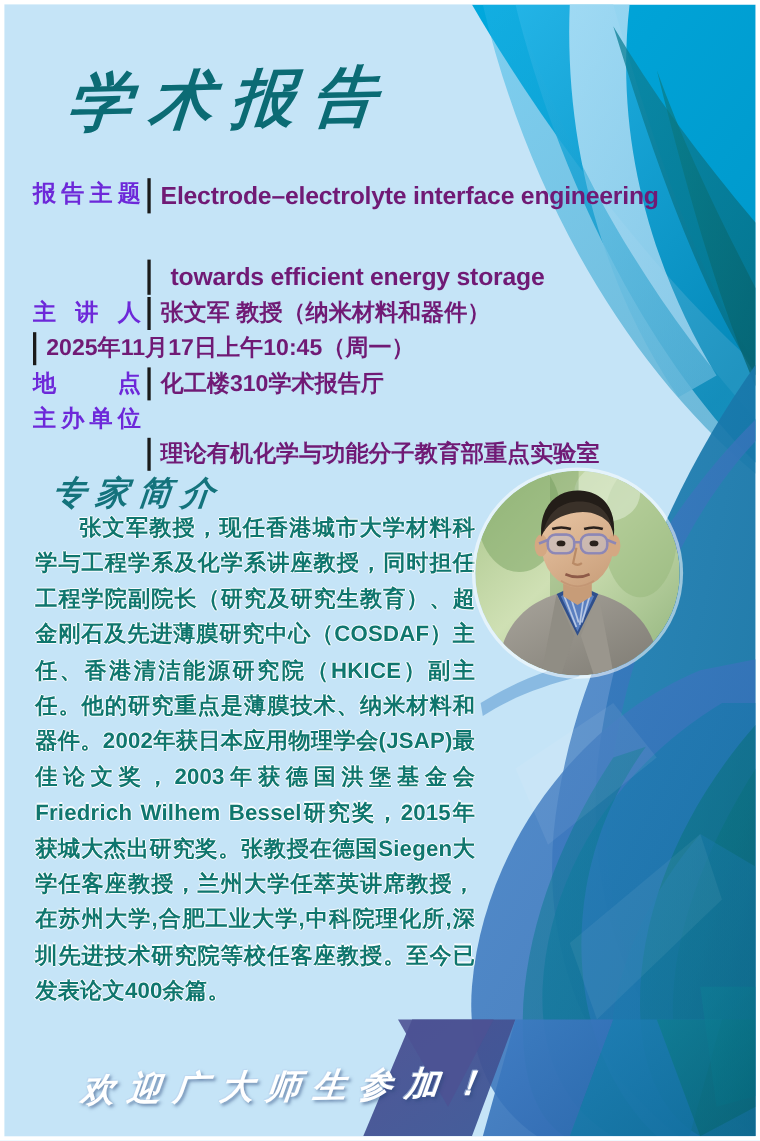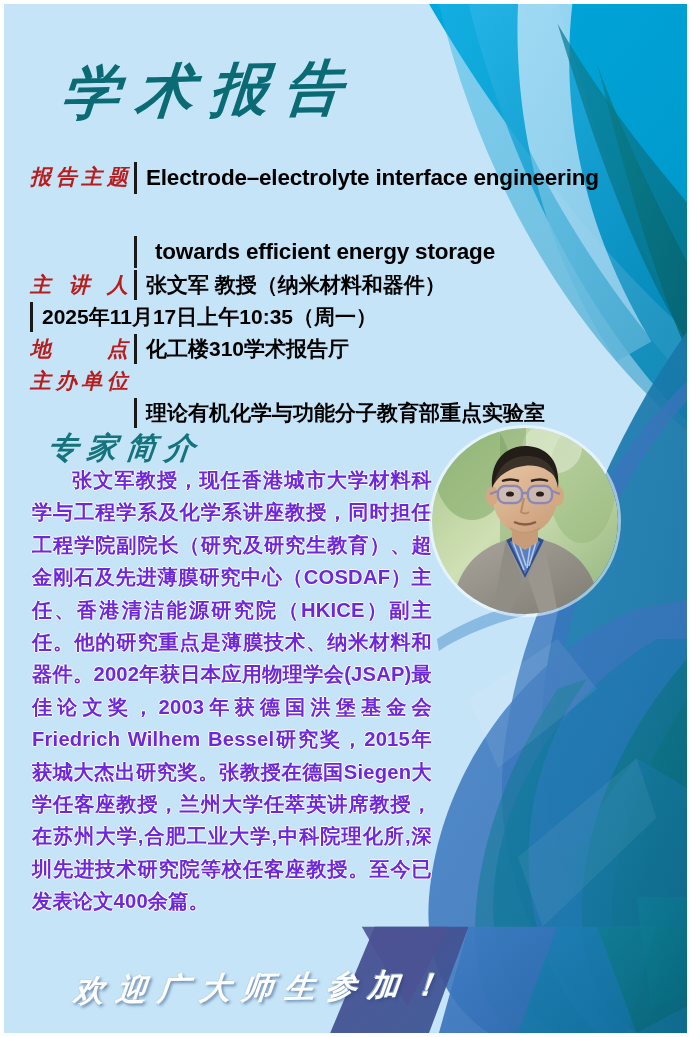--- a/index.html
+++ b/index.html
@@ -58,39 +58,38 @@
   .info-row {
     display: flex;
     align-items: flex-start;
     margin-bottom: 2px;
   }
   .info-label {
     width: 104px;
     flex: 0 0 104px;
     font-size: 21px;
     font-weight: bold;
-    color: #b91c1c;
+    color: #6d28d9;
     text-align: justify;
     text-align-last: justify;
     line-height: 30px;
     padding-right: 6px;
     box-sizing: border-box;
     letter-spacing: 0;
-    font-style: italic;
   }
   .info-label.empty {
     visibility: hidden;
   }
   .info-value {
     flex: 1 1 auto;
     border-left: 3px solid #1a1a1a;
     padding-left: 9px;
     font-size: 21px;
     font-weight: bold;
-    color: #000000;
+    color: #701a75;
     line-height: 30px;
     min-height: 30px;
     box-sizing: border-box;
   }
   .info-value.english {
     font-size: 22.5px;
     letter-spacing: -0.2px;
     line-height: 32px;
   }
   .info-value.indented {
@@ -129,21 +128,21 @@
 
   .bio-text {
     position: absolute;
     left: 28px;
     top: 460px;
     width: 400px;
     z-index: 3;
     font-size: 20.2px;
     font-weight: bold;
     line-height: 32.4px;
-    color: #6d28d9;
+    color: #0f766e;
     text-align: justify;
     text-align-last: left;
     text-indent: 40px;
     letter-spacing: 0.2px;
     text-shadow:
       1px 0 0 rgba(255,255,255,0.85),
       -1px 0 0 rgba(255,255,255,0.85),
       0 1px 0 rgba(255,255,255,0.85),
       0 -1px 0 rgba(255,255,255,0.85);
   }
@@ -257,21 +256,21 @@
       <div class="info-label empty"></div>
       <div class="info-value english indented">towards efficient energy storage</div>
     </div>
 
     <div class="info-row">
       <div class="info-label">主讲人</div>
       <div class="info-value">张文军 教授（纳米材料和器件）</div>
     </div>
 
     <div class="info-row">
-      <div class="info-value">2025年11月17日上午10:35（周一）</div>
+      <div class="info-value">2025年11月17日上午10:45（周一）</div>
     </div>
 
     <div class="info-row">
       <div class="info-label">地点</div>
       <div class="info-value">化工楼310学术报告厅</div>
     </div>
 
     <div class="info-row">
       <div class="info-label">主办单位</div>
     </div>

